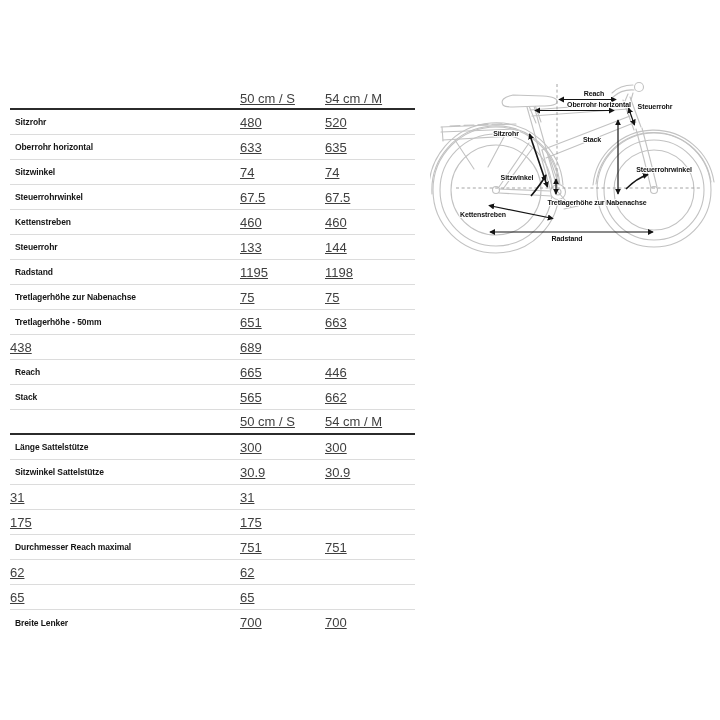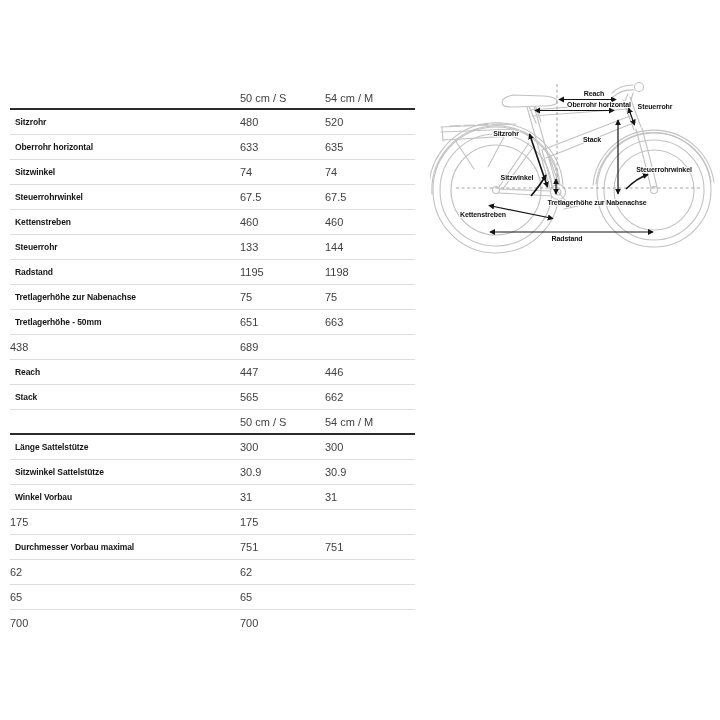--- a/index.html
+++ b/index.html
@@ -16,21 +16,21 @@
     border-bottom:1px solid #dcdcdc;
   }
   .trow.thead { border-bottom:2px solid #2b2b2b; }
   .trow.thead.first  { height:22px; }
   .trow.thead.second { height:25px; }
   .cell { overflow:hidden; white-space:nowrap; }
   .label-cell {
     font-size:8.5px; font-weight:bold; color:#151515;
     letter-spacing:-0.1px; padding-left:5px;
   }
-  .value-cell, .head-cell { font-size:11px; color:#3f3f3f; }
+  .value-cell, .head-cell { font-size:13px; color:#3f3f3f;text-decoration:underline; }
   .sec:last-child .trow:last-child { border-bottom:none; }
 
   
   .diagram { position:absolute; left:430px; top:70px; }
   .bike   { stroke:#c2c2c2; stroke-width:1.1; fill:none; stroke-linecap:round; }
   .bikefill { stroke:#c2c2c2; stroke-width:1.1; fill:#ffffff; }
   .dash   { stroke:#9a9a9a; stroke-width:0.9; fill:none; stroke-dasharray:3 2.6; }
   .meas   { stroke:#141414; stroke-width:1.2; fill:none; }
   .meas.heavy { stroke-width:1.6; }
   .dlabel {
@@ -94,21 +94,21 @@
         <div class="cell label-cell">Tretlagerhöhe - 50mm</div>
         <div class="cell value-cell">651</div>
         <div class="cell value-cell">663</div>
       </div>
       <div class="trow">
         <div class="cell value-cell">438</div>
         <div class="cell value-cell">689</div>
       </div>
       <div class="trow">
         <div class="cell label-cell">Reach</div>
-        <div class="cell value-cell">447</div>
+        <div class="cell value-cell">665</div>
         <div class="cell value-cell">446</div>
       </div>
       <div class="trow">
         <div class="cell label-cell">Stack</div>
         <div class="cell value-cell">565</div>
         <div class="cell value-cell">662</div>
       </div>
     </div>
     <div class="trow thead second">
       <div class="cell label-cell"></div>
@@ -120,42 +120,42 @@
         <div class="cell label-cell">Länge Sattelstütze</div>
         <div class="cell value-cell">300</div>
         <div class="cell value-cell">300</div>
       </div>
       <div class="trow">
         <div class="cell label-cell">Sitzwinkel Sattelstütze</div>
         <div class="cell value-cell">30.9</div>
         <div class="cell value-cell">30.9</div>
       </div>
       <div class="trow">
-        <div class="cell label-cell">Winkel Vorbau</div>
         <div class="cell value-cell">31</div>
         <div class="cell value-cell">31</div>
       </div>
       <div class="trow">
         <div class="cell value-cell">175</div>
         <div class="cell value-cell">175</div>
       </div>
       <div class="trow">
-        <div class="cell label-cell">Durchmesser Vorbau maximal</div>
+        <div class="cell label-cell">Durchmesser Reach maximal</div>
         <div class="cell value-cell">751</div>
         <div class="cell value-cell">751</div>
       </div>
       <div class="trow">
         <div class="cell value-cell">62</div>
         <div class="cell value-cell">62</div>
       </div>
       <div class="trow">
         <div class="cell value-cell">65</div>
         <div class="cell value-cell">65</div>
       </div>
       <div class="trow">
+        <div class="cell label-cell">Breite Lenker</div>
         <div class="cell value-cell">700</div>
         <div class="cell value-cell">700</div>
       </div>
     </div>
   </div>
 
 <svg class="diagram" width="290" height="190" viewBox="430 70 290 190">
   <defs>
     <marker id="ah" markerWidth="7" markerHeight="7" refX="5.2" refY="3" orient="auto-start-reverse" markerUnits="userSpaceOnUse">
       <path d="M0,0 L6,3 L0,6 Z" fill="#141414"></path>

